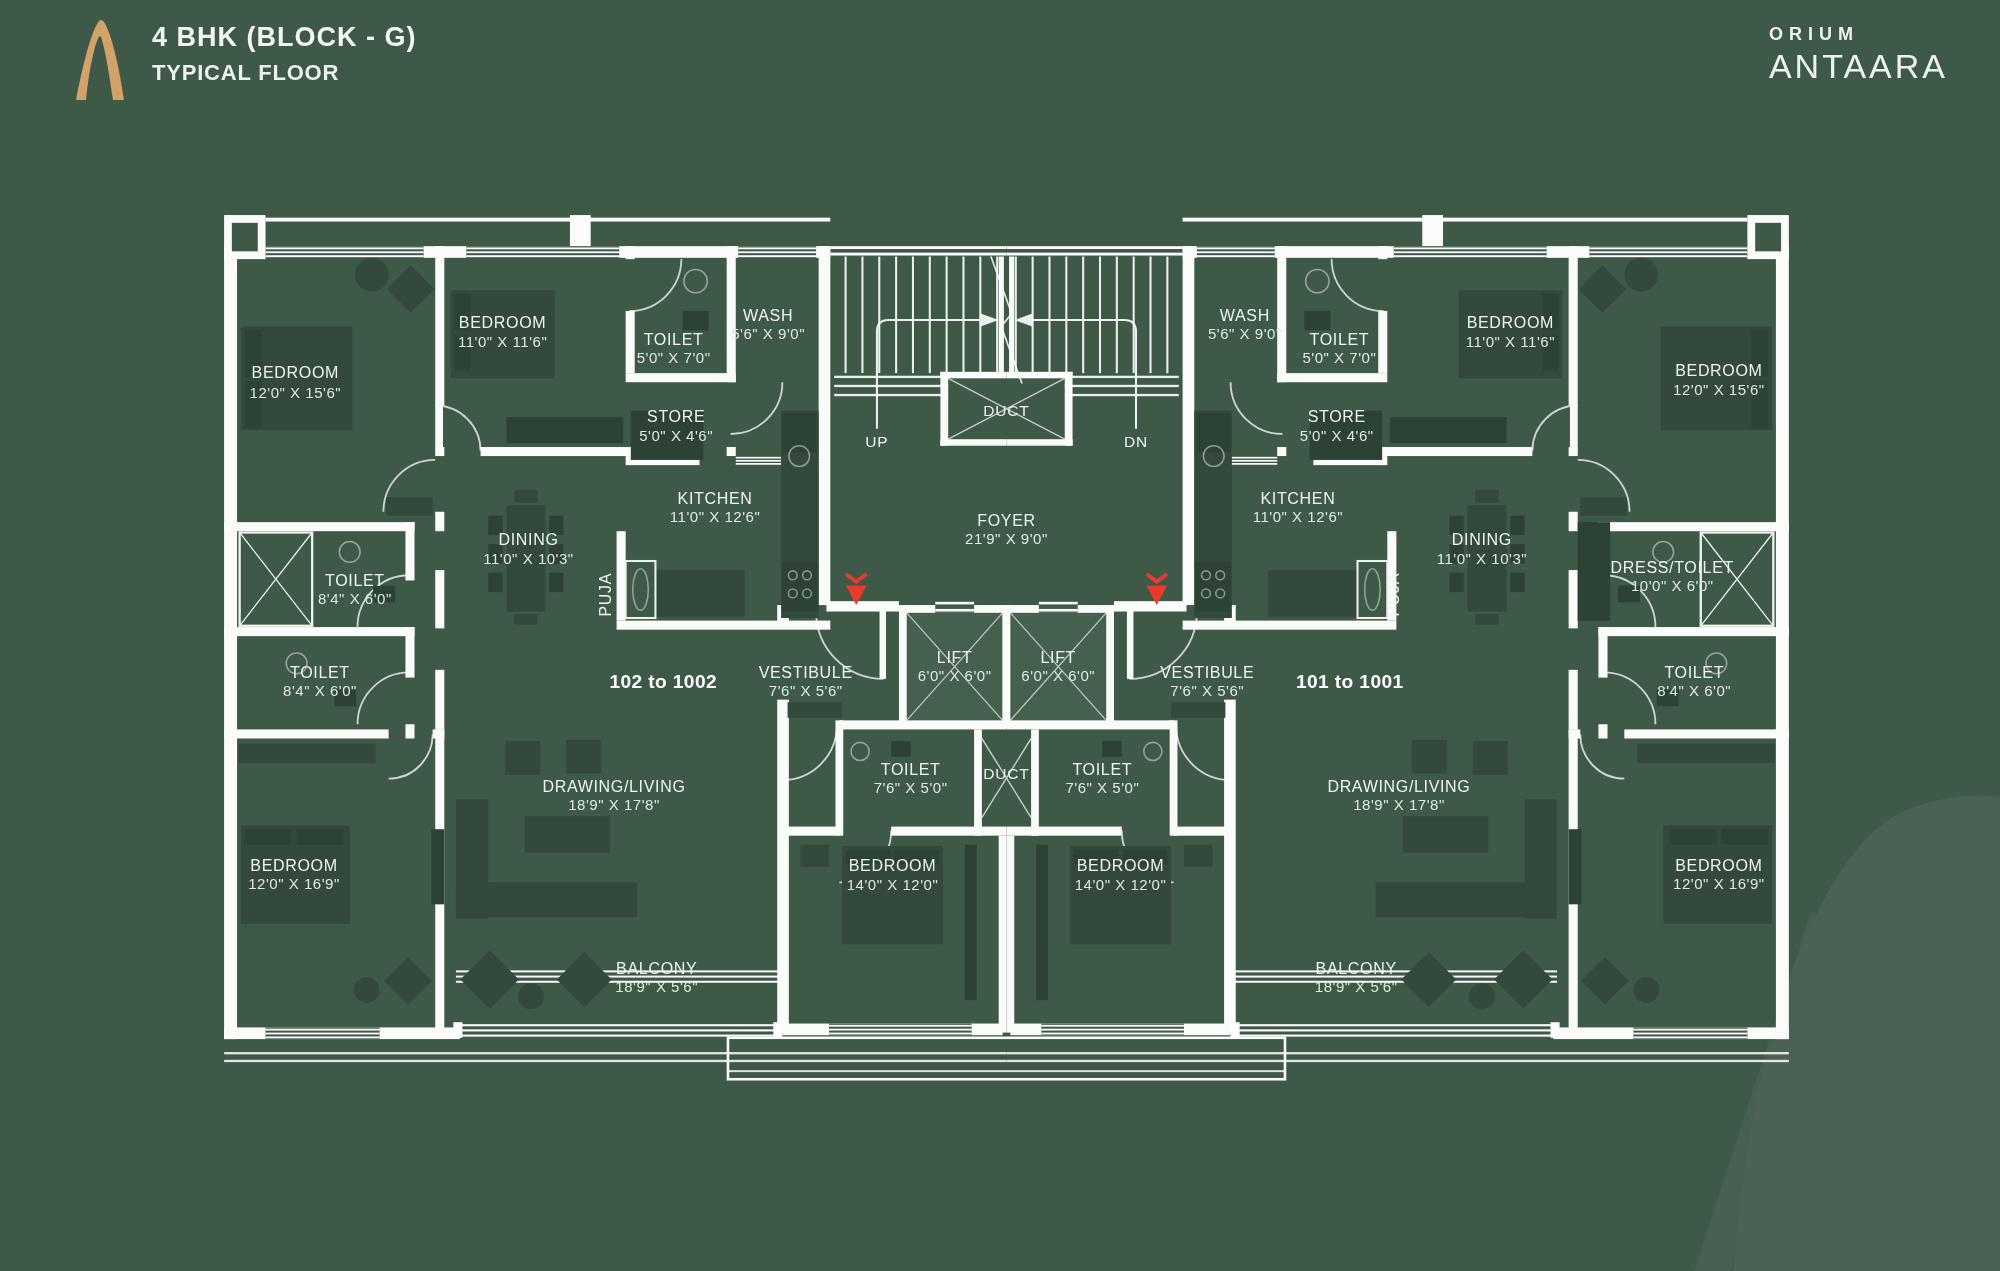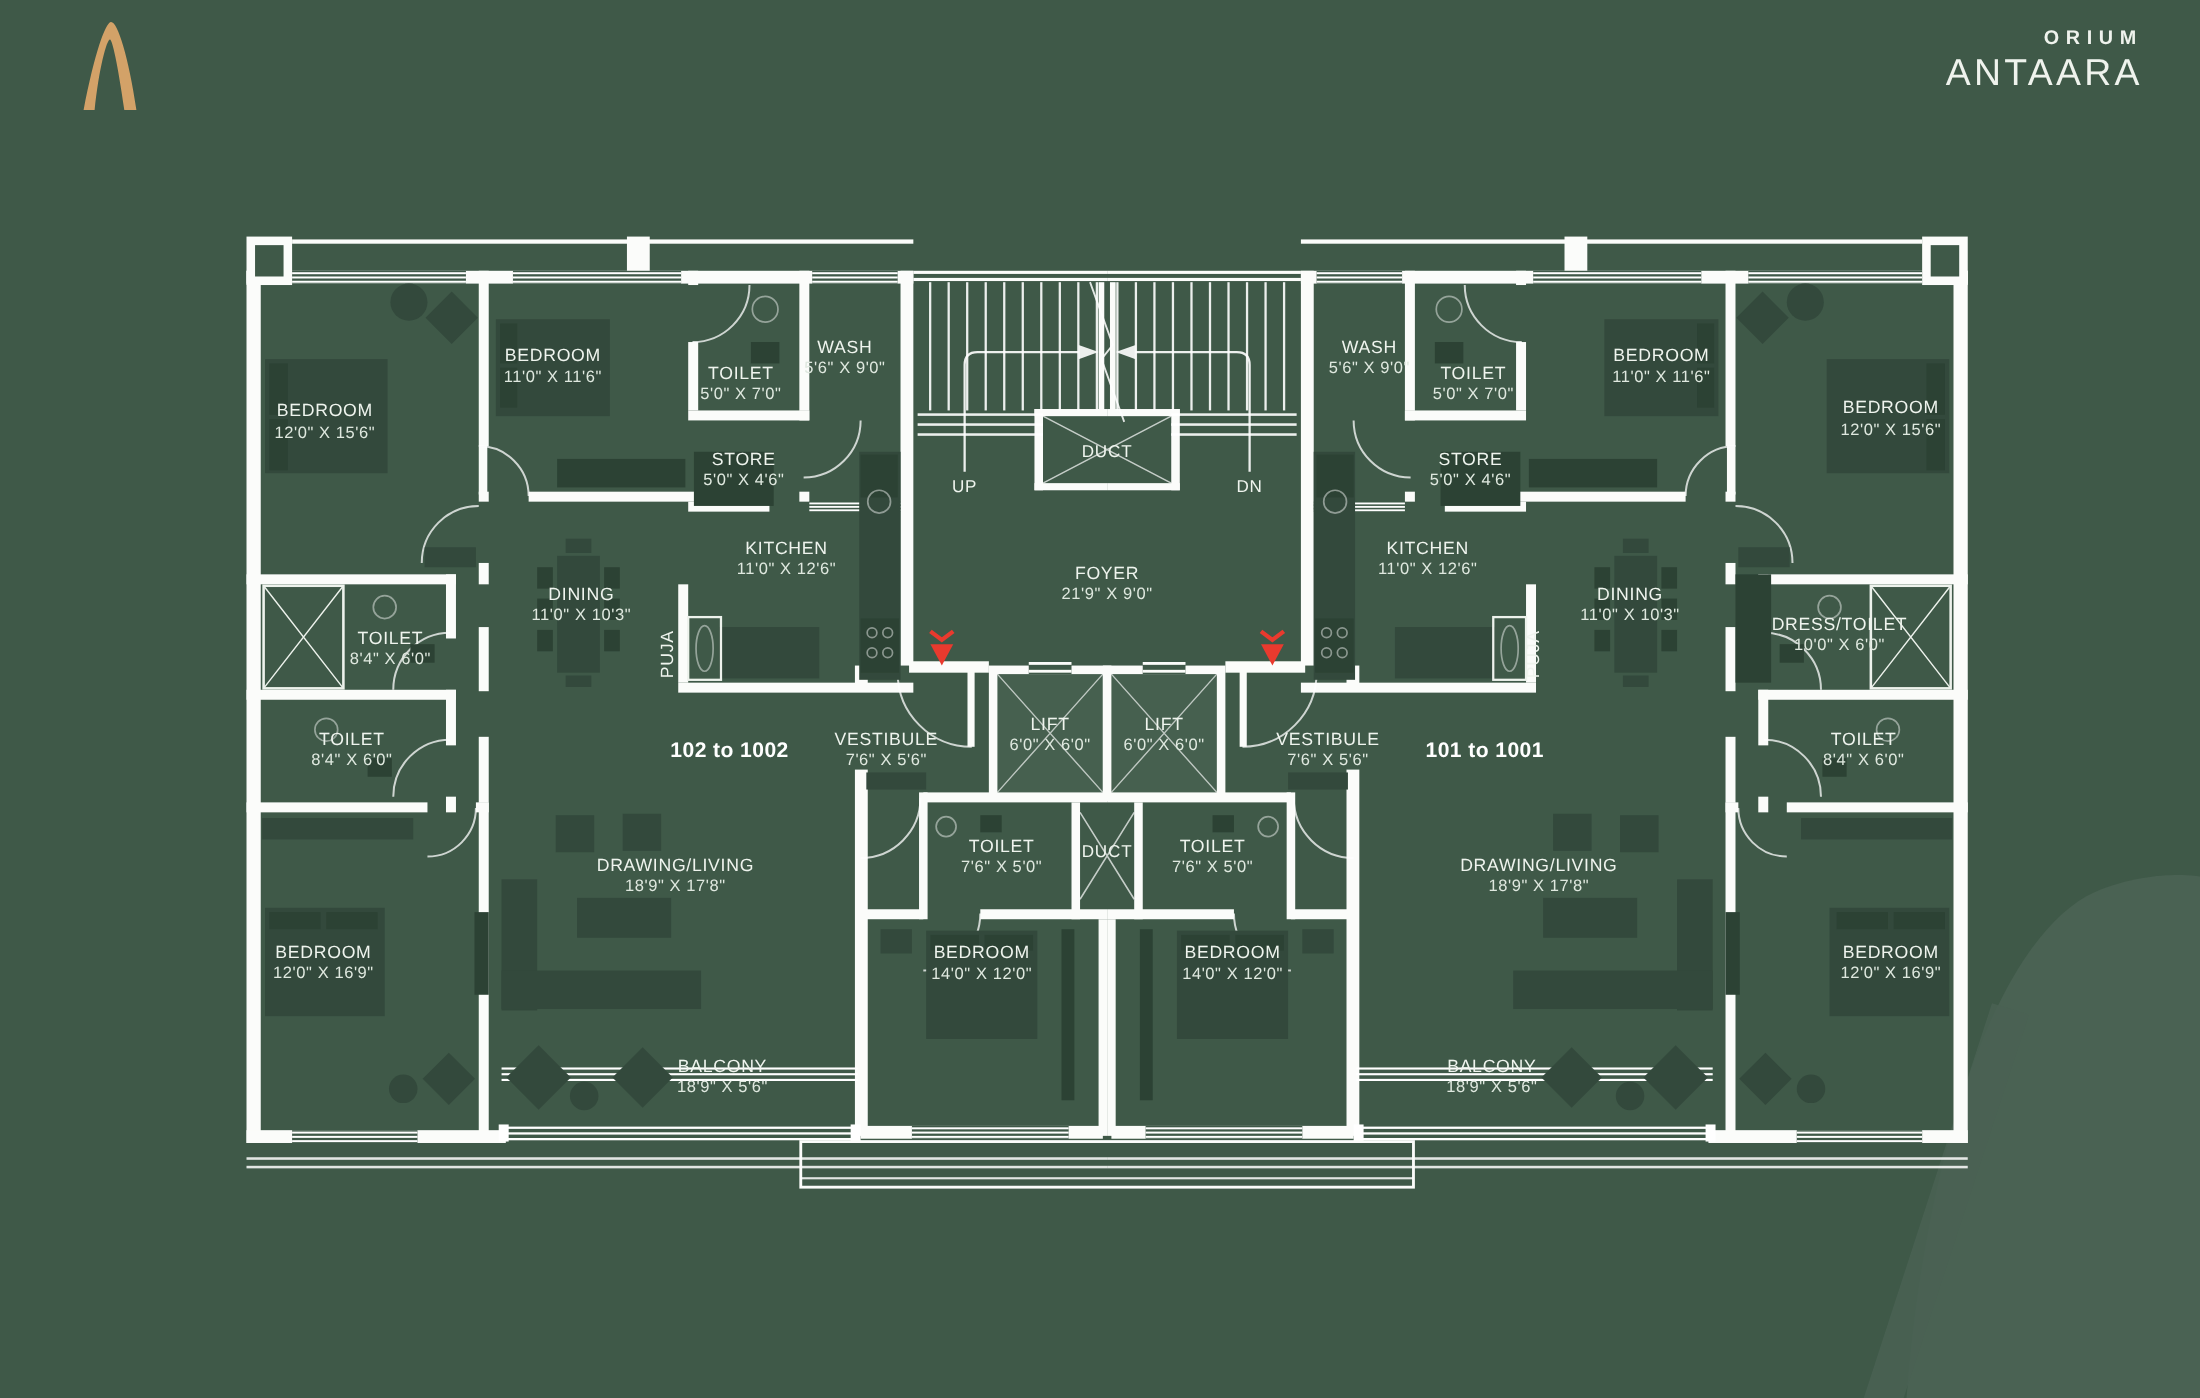--- a/index.html
+++ b/index.html
@@ -1,21 +1,21 @@
 <!DOCTYPE html>
 <html><head>
 <meta charset="utf-8">
 <style>
   html,body{margin:0;padding:0;background:#2e4237;}
   .stage{position:relative;width:2000px;height:1271px;background:#3F5948;overflow:hidden;
          font-family:"Liberation Sans",sans-serif;}
   .hdr-title{position:absolute;left:152px;top:22px;color:#F4F7F1;}
   .hdr-title .t1{font-size:27px;font-weight:bold;letter-spacing:1px;}
   .hdr-title .t2{font-size:22px;font-weight:bold;letter-spacing:.8px;margin-top:7px;color:#EDF2EC;}
-  .brand{position:absolute;right:52px;top:24px;text-align:right;color:#EFF3ED;}
+  .brand{position:absolute;right:52px;top:24px;text-align:left;color:#EFF3ED;}
   .brand .b1{font-size:18px;letter-spacing:6px;font-weight:bold;}
   .brand .b2{font-size:34px;letter-spacing:3px;font-weight:normal;margin-top:2px;}
   .logo{position:absolute;left:74px;top:14px;}
   svg text{font-family:"Liberation Sans",sans-serif;text-anchor:middle;}
   .rn{font-size:12.4px;fill:#EFF4EE;letter-spacing:.5px;}
   .rd{font-size:11.6px;fill:#DFE8DF;letter-spacing:.4px;}
   .unit{font-size:14.8px;font-weight:bold;fill:#FFFFFF;letter-spacing:.3px;}
   .small{font-size:12px;fill:#EFF4EE;letter-spacing:.6px;}
 </style>
 </head>
@@ -352,18 +352,22 @@
       <text class="rn" x="1327" y="672">BEDROOM</text>
       <text class="rd" x="1327" y="686">12'0" X 16'9"</text>
       <text class="rn" x="1047" y="752">BALCONY</text>
       <text class="rd" x="1047" y="766">18'9" X 5'6"</text>
     </g>
   </svg>
 
   <svg class="logo" width="52" height="88" viewBox="0 0 52 88">
     <path d="M 2,86 C 12,34 22,6 27,6 C 33,6 43,38 50,86 L 39,86 C 33,44 28,22 26,22 C 23,22 16,48 12,86 Z" fill="#D3A268"></path>
   </svg>
+  <div class="hdr-title">
+    <div class="t1">4 BHK (BLOCK - G)</div>
+    <div class="t2">TYPICAL FLOOR</div>
+  </div>
   <div class="brand">
     <div class="b1">ORIUM</div>
     <div class="b2">ANTAARA</div>
   </div>
 
 </div>
 
 </body></html>

